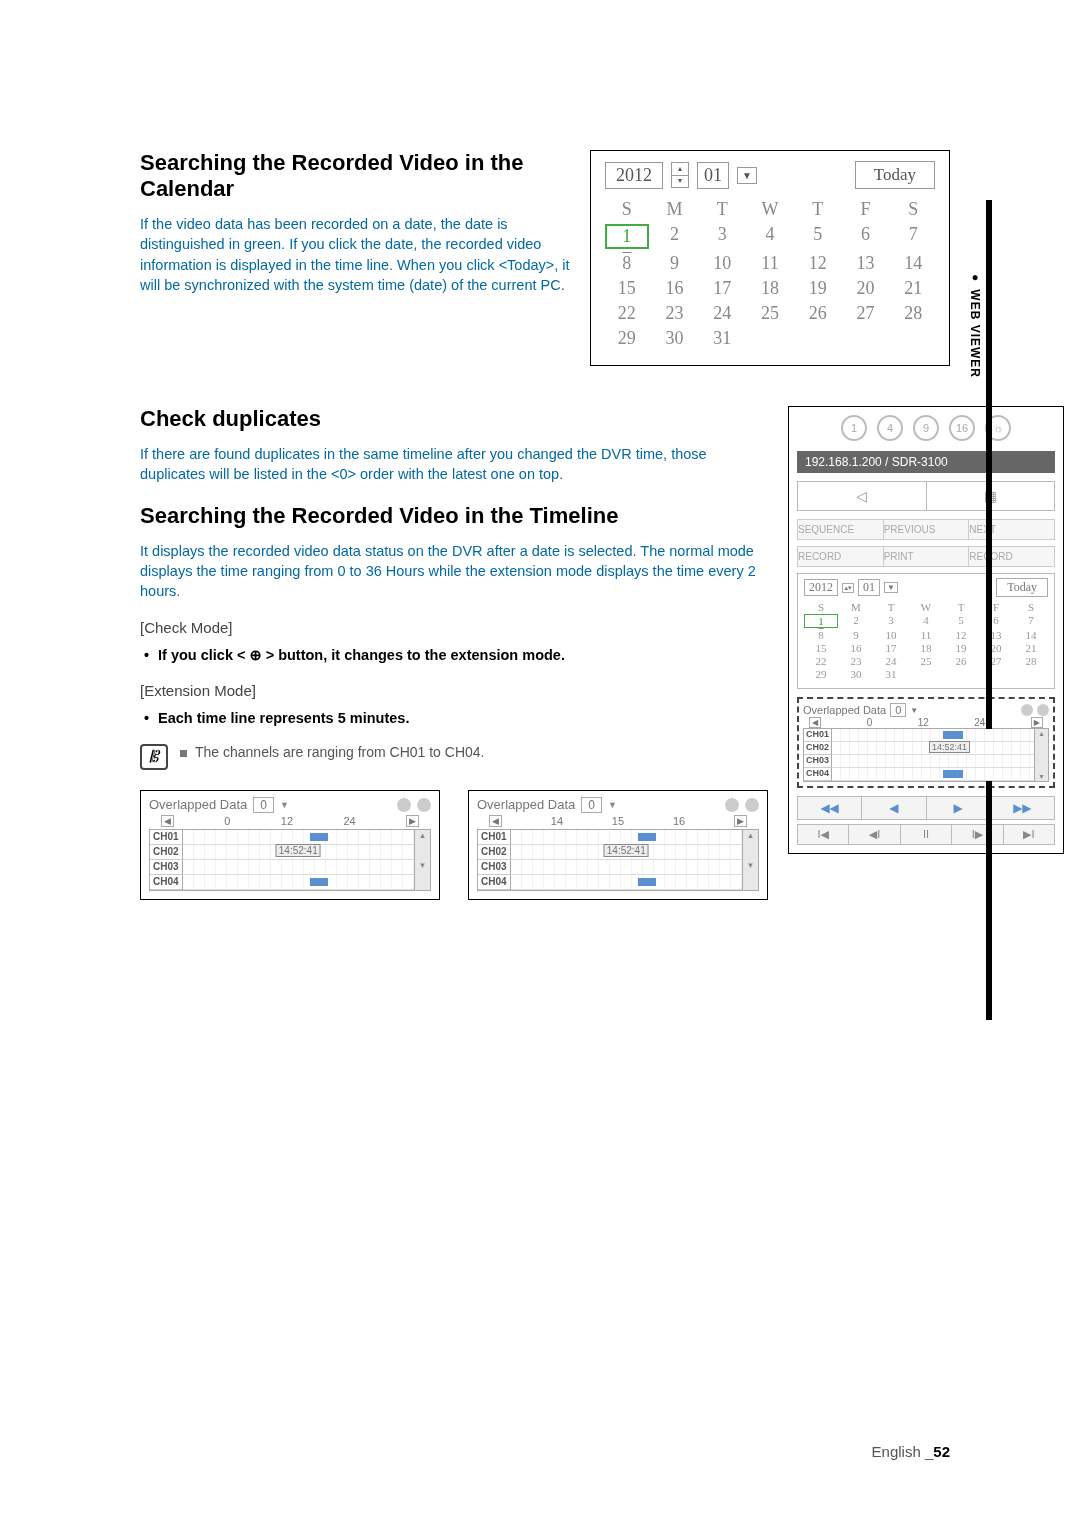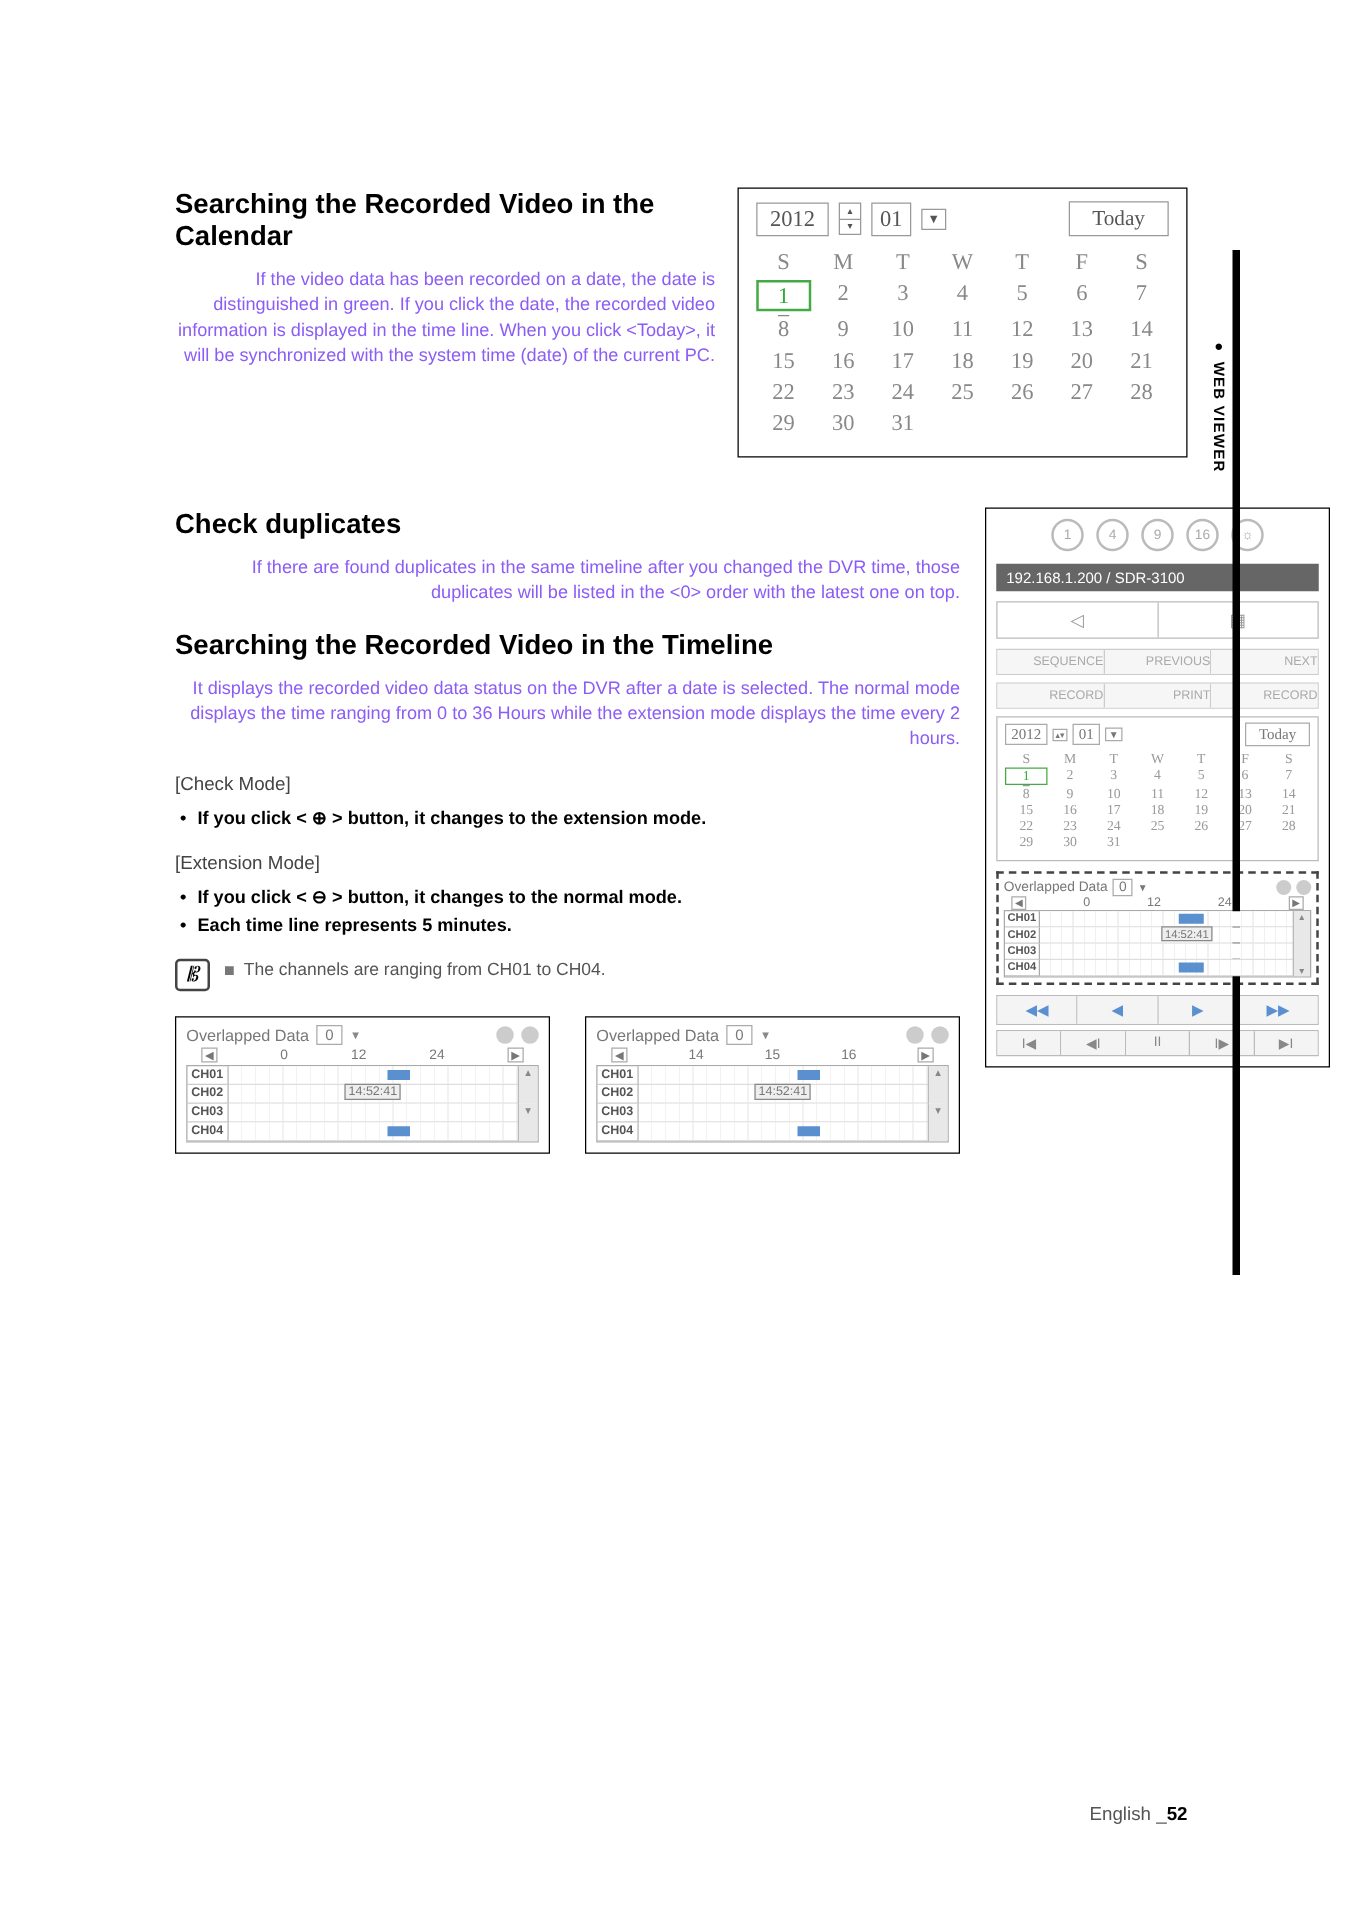--- a/index.html
+++ b/index.html
@@ -35,23 +35,22 @@
     background: #000;
   }
   h2 {
     font-size: 22px;
     font-weight: bold;
     margin-bottom: 12px;
   }
   .body-text {
     font-size: 14.5px;
     line-height: 1.4;
-    color: #8b5cf6;
+    color: #0369a1;
     margin-bottom: 18px;
-    text-align: right;
   }
   .section-row {
     display: flex;
     gap: 18px;
     align-items: flex-start;
     margin-bottom: 40px;
   }
   .text-col { flex: 1; }
   .calendar-large {
     border: 1px solid #000;
@@ -336,21 +335,21 @@
   }
   .sp-split > div:last-child { border-right: none; }
   .sp-btn-row {
     display: flex;
     gap: 0;
     margin-bottom: 6px;
     border: 1px solid #ccc;
   }
   .sp-btn-row > div {
     flex: 1;
-    text-align: right;
+    text-align: left;
     font-size: 10px;
     padding: 4px 0;
     border-right: 1px solid #ccc;
     color: #aaa;
     background: #f6f6f6;
   }
   .sp-btn-row > div:last-child { border-right: none; }
   .sp-cal {
     border: 1px solid #bbb;
     padding: 4px 6px 8px;
@@ -585,21 +584,20 @@
       <h2>Searching the Recorded Video in the Timeline</h2>
       <p class="body-text">It displays the recorded video data status on the DVR after a date is selected. The normal mode displays the time ranging from 0 to 36 Hours while the extension mode displays the time every 2 hours.</p>
 
       <div class="sub-mode">[Check Mode]</div>
       <ul class="bullets" id="normal-bullets">
           <li>If you click &lt; ⊕ &gt; button, it changes to the extension mode.</li>
         </ul>
 
       <div class="sub-mode">[Extension Mode]</div>
       <ul class="bullets" id="ext-bullets">
-          <li>If you click &lt; ⊖ &gt; button, it changes to the normal mode.</li>
           <li>Each time line represents 5 minutes.</li>
         </ul>
 
       <div class="note-row">
         <div class="note-icon">𝄡</div>
         <div class="note-text"><span class="sq"></span><span>The channels are ranging from CH01 to CH04.</span></div>
       </div>
 
       <div class="timeline-panels">
         <div class="timeline-panel" id="tp-normal">

